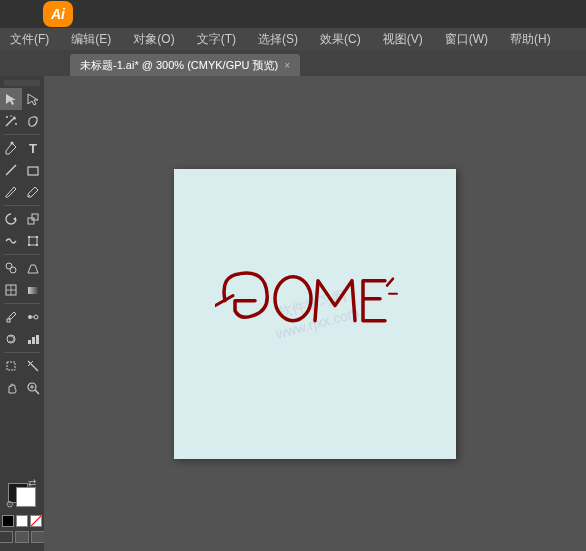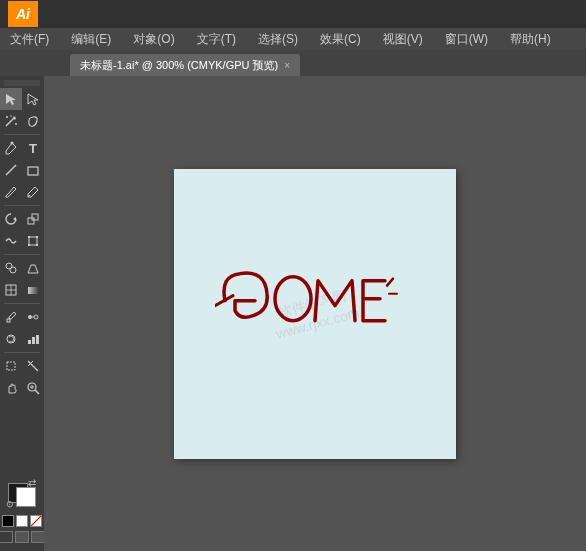--- a/index.html
+++ b/index.html
@@ -26,21 +26,22 @@
       height: 26px;
       background: #FF8C00;
       color: #fff;
       font-size: 14px;
       font-weight: bold;
       display: flex;
       align-items: center;
       justify-content: center;
       font-style: italic;
       margin-right: 8px;
-      border-radius: 0;
+      border-radius: 8px;
+      margin-left: 35px;
     }
 
     
     #menu-bar {
       width: 100%;
       height: 22px;
       background: #474747;
       display: flex;
       align-items: center;
       padding: 0 4px;

